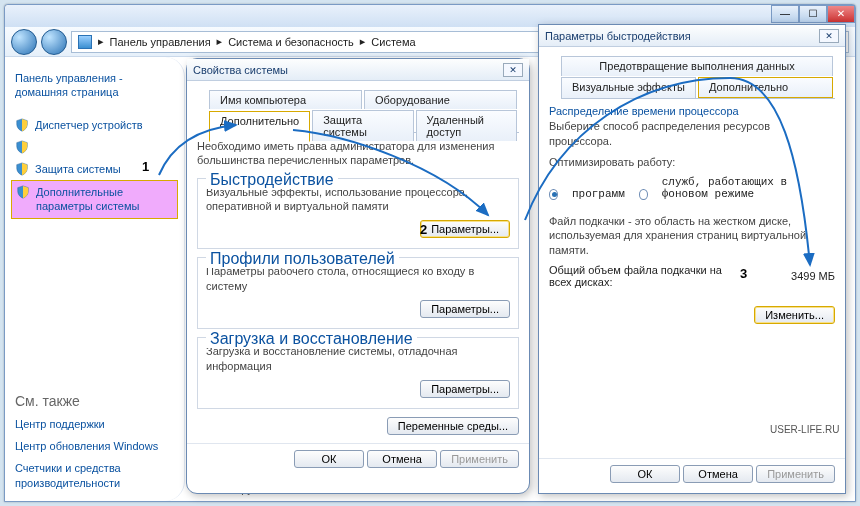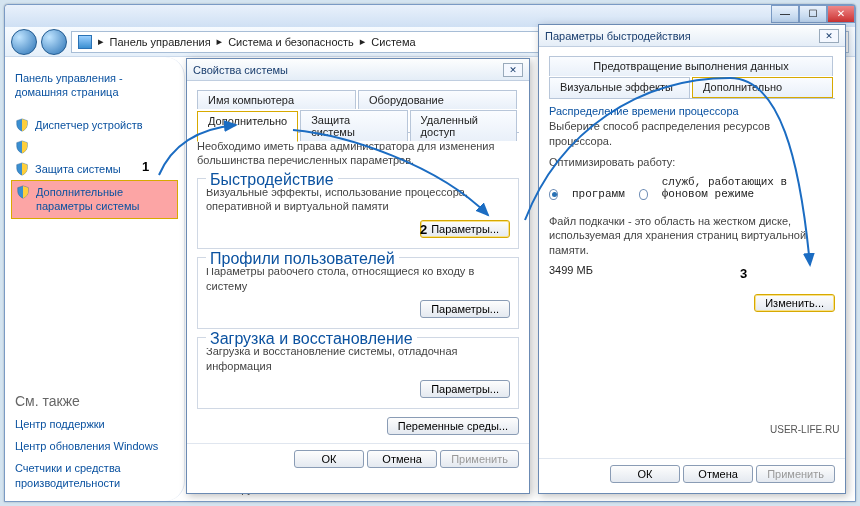--- a/index.html
+++ b/index.html
@@ -12,35 +12,35 @@
   .win-btn { width: 28px; height: 18px; border: 1px solid #7a9ac4; background: linear-gradient(#e9f1fb,#b8d0eb); font-size: 10px; text-align: center; line-height: 16px; }
   .win-btn.close { background: linear-gradient(#e88,#c33); color: #fff; }
   .addrbar { height: 30px; background: linear-gradient(#f7fbff,#e6f0fa); border-bottom: 1px solid #cad9eb; display: flex; align-items: center; padding: 0 6px; gap: 4px; }
   .nav-btn { width: 26px; height: 26px; border-radius: 50%; background: radial-gradient(circle at 30% 30%, #bfe4ff, #2a72b5); border: 1px solid #1f5a91; }
   .breadcrumb { flex: 1; height: 22px; background: #fff; border: 1px solid #a7bdd6; display: flex; align-items: center; padding: 0 6px; gap: 6px; font-size: 11px; color: #222; }
   .crumb-icon { width: 14px; height: 14px; background: linear-gradient(#9cd0ff,#3b8fd1); border: 1px solid #2a72b5; }
   
   .content { display: flex; height: calc(100% - 52px); }
   .sidebar { width: 180px; background: #fff; padding: 10px 6px; border-right: 1px solid #e0e8f3; border-radius: 20px; }
   .side-link { display: flex; align-items: flex-start; gap: 6px; padding: 4px 4px; color: #0b52a0; cursor: pointer; }
-  .side-link.active { background: #fca5a5; border: 1px solid #d7a900; }
+  .side-link.active { background: #f0abfc; border: 1px solid #d7a900; }
   .side-link .shield { width: 14px; height: 14px; flex-shrink: 0; }
   .side-link-text { line-height: 1.3; }
   .side-group { margin-top: 18px; }
   .side-heading { color: #666; font-size: 14px; padding: 4px; }
   .annot { position: absolute; font-weight: bold; font-size: 13px; color: #000; }
   .watermark { position: absolute; font-size: 10px; color: #555; }
   
   
   .dialog { position: absolute; background: #fff; border: 1px solid #6b8ab3; box-shadow: 2px 2px 8px rgba(0,0,0,0.25); }
   .dlg-title { height: 22px; background: linear-gradient(#fdfefe,#e4edf7); border-bottom: 1px solid #c0cee0; display: flex; align-items: center; justify-content: space-between; padding: 0 6px; font-size: 11px; color: #1a3e6e; }
   .dlg-close { width: 20px; height: 14px; border: 1px solid #9ab; font-size: 9px; text-align: center; line-height: 12px; background: #f4f8ff; }
   .dlg-body { padding: 8px 10px; font-size: 11px; color: #222; }
   
-  .tabs { display: flex; border-bottom: 1px solid #b8c6d9; margin-bottom: 6px; flex-wrap: wrap; }
+  .tabs { display: flex; border-bottom: 1px solid #b8c6d9; margin-bottom: 6px; flex-wrap: wrap; margin-left: 12px; }
   .tabs.wrap2 { height: 44px; }
   .tab { padding: 3px 10px; background: linear-gradient(#fafcff,#e9f0f9); border: 1px solid #b8c6d9; border-bottom: none; margin-right: 2px; margin-top: 1px; cursor: pointer; font-size: 11px; }
   .tab.active { background: #fff; border: 1px solid #d7a900; border-bottom: 1px solid #fff; position: relative; top: 1px; }
   .tab.hl { border: 1px solid #d7a900; }
   
   .desc { color: #444; margin: 6px 0 10px 0; line-height: 1.3; }
   
   .fieldset { border: 1px solid #d0d8e4; padding: 6px 8px 10px 8px; margin-bottom: 8px; position: relative; }
   .fieldset .legend { position: absolute; top: -8px; left: 8px; background: #fff; padding: 0 4px; color: #0b52a0; font-size: 16px; }
   .field-text { color: #444; line-height: 1.35; margin-bottom: 6px; }
@@ -134,21 +134,21 @@
             <span class="side-link-text">Счетчики и средства производительности</span>
           </div>
       </div>
     </div>
   </div>
   <div class="bottom-strip">
     <div><span class="lbl">Рабочая группа:</span><span class="val">WORKGROUP</span></div>
   </div>
 </div>
 
-<div class="dialog" style="left:186px; top:58px; width:344px; height:436px;">
+<div class="dialog" style="left:186px; top:58px; width:344px; height:436px;border-radius:11px;">
   <div class="dlg-title">
     <span>Свойства системы</span>
     <span class="dlg-close">✕</span>
   </div>
   <div class="dlg-body">
     <div class="tabs wrap2">
       <div style="display:flex;width:100%;justify-content:center">
         <div class="tab" style="flex:1">Имя компьютера</div>
         <div class="tab" style="flex:1">Оборудование</div>
       </div>
@@ -208,20 +208,21 @@
     <div class="radio-row" style="gap:14px;margin-bottom:14px">
       <span class="radio on"></span>
       <span>программ</span>
       <span class="radio"></span>
       <span>служб, работающих в фоновом режиме</span>
     </div>
 
     <div class="fieldset" style="border:none;padding:0">
       <div class="field-text">Файл подкачки - это область на жестком диске, используемая для хранения страниц виртуальной памяти.</div>
       <div class="stat-row">
+        <span style="max-width:190px">Общий объем файла подкачки на всех дисках:</span>
         <span>3499 МБ</span>
       </div>
       <div class="btn-row" style="margin-top:18px"><button class="btn hl">Изменить...</button></div>
     </div>
   </div>
   <div class="dlg-footer" style="position:absolute;bottom:0;left:0;right:0">
     <button class="btn">ОК</button>
     <button class="btn">Отмена</button>
     <button class="btn disabled">Применить</button>
   </div>

